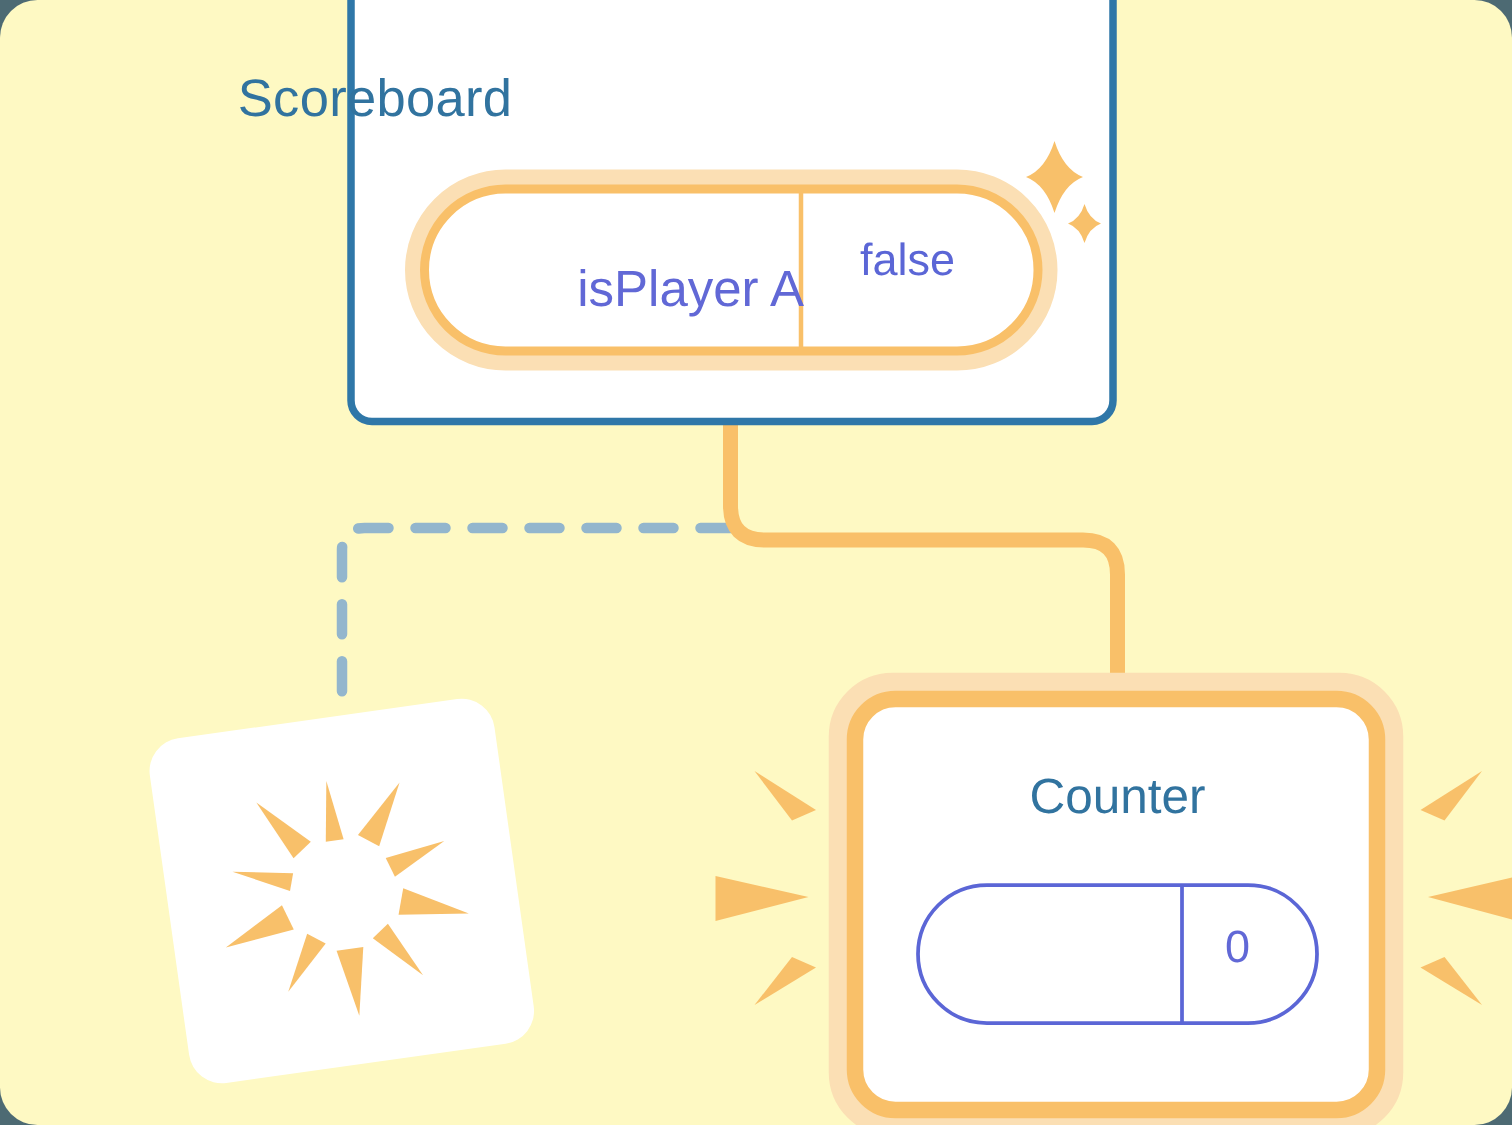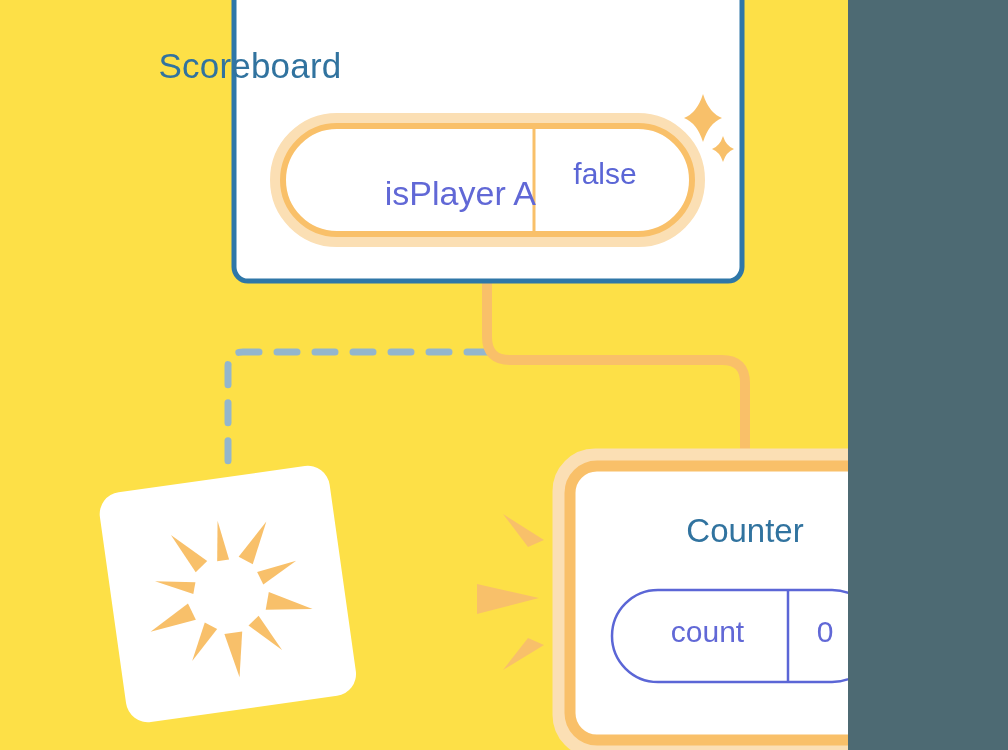--- a/index.html
+++ b/index.html
@@ -5,24 +5,25 @@
   html, body {
     margin: 0;
     padding: 0;
     background: #4d6a73;
   }
   body {
     font-family: "Liberation Sans", sans-serif;
   }
   #stage {
     position: relative;
-    width: 848px;
+    width: 1008px;
     height: 750px;
-    background: #fde047;
+    background: #fef9c3;
     overflow: hidden;
+    border-radius: 25px;
   }
   #scene {
     position: absolute;
     inset: 0;
     width: 1008px;
     height: 750px;
   }
   .lbl {
     position: absolute;
     white-space: nowrap;
@@ -171,17 +172,16 @@
   </svg>
 
   <div class="lbl" id="scoreboard-title">Scoreboard</div>
 
   <div class="lbl" id="sb-key">isPlayer A</div>
 
   <div class="lbl" id="sb-val">false</div>
 
   <div class="lbl" id="counter-title">Counter</div>
 
-  <div class="lbl" id="ct-key">count</div>
 
   <div class="lbl" id="ct-val">0</div>
 
 </div>
 
 </body></html>

